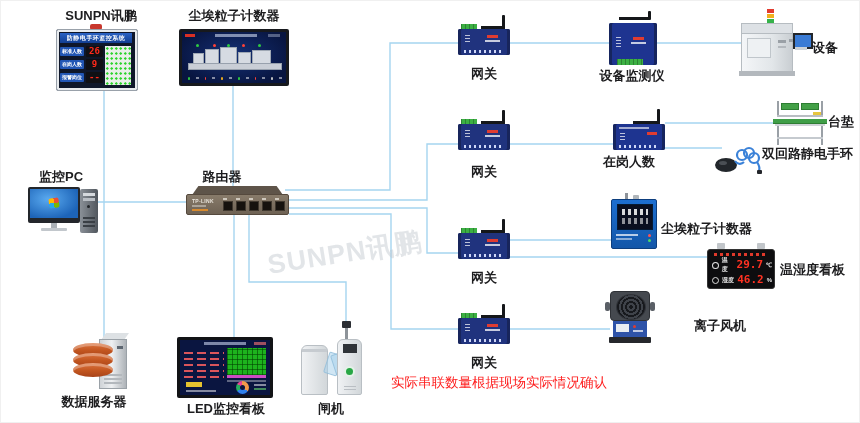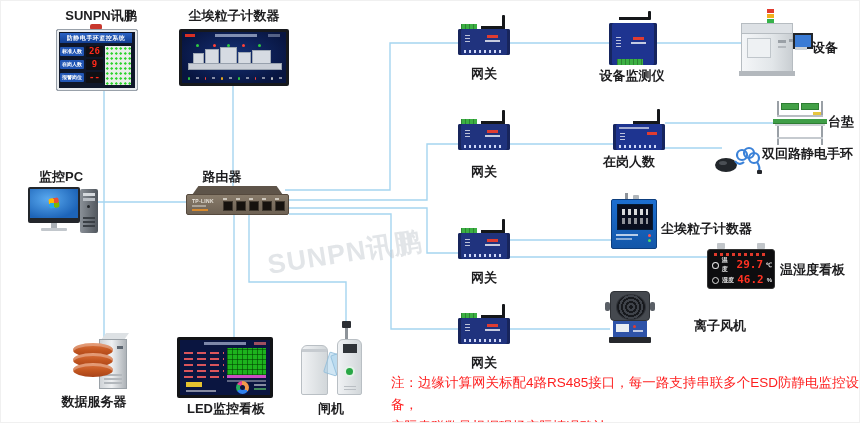--- a/index.html
+++ b/index.html
@@ -376,17 +376,16 @@
   <div class="lbl lft" style="left:827px;top:112px">台垫</div>
   <div class="lbl lft" style="left:660px;top:219px">尘埃粒子计数器</div>
   <div class="lbl lft" style="left:761px;top:144px">双回路静电手环</div>
   <div class="lbl lft" style="left:779px;top:260px">温湿度看板</div>
   <div class="lbl lft" style="left:693px;top:316px">离子风机</div>
   <div class="lbl" style="left:55px;top:392px;width:76px">数据服务器</div>
   <div class="lbl" style="left:178px;top:399px;width:94px">LED监控看板</div>
   <div class="lbl" style="left:305px;top:399px;width:50px">闸机</div>
 
   <div class="note">
-    <div>注：边缘计算网关标配4路RS485接口，每一路支持串联多个ESD防静电监控设备，</div>
     <div>实际串联数量根据现场实际情况确认</div>
   </div>
 
 </div>
 
 </body></html>

